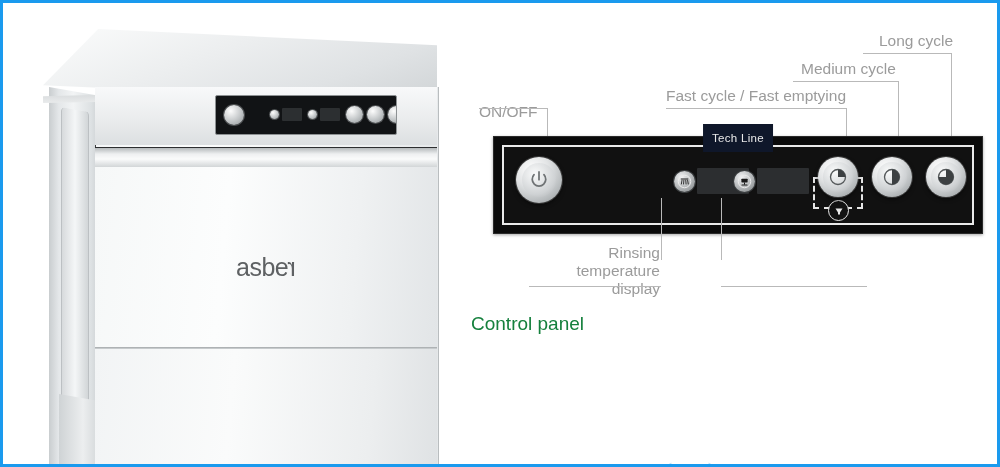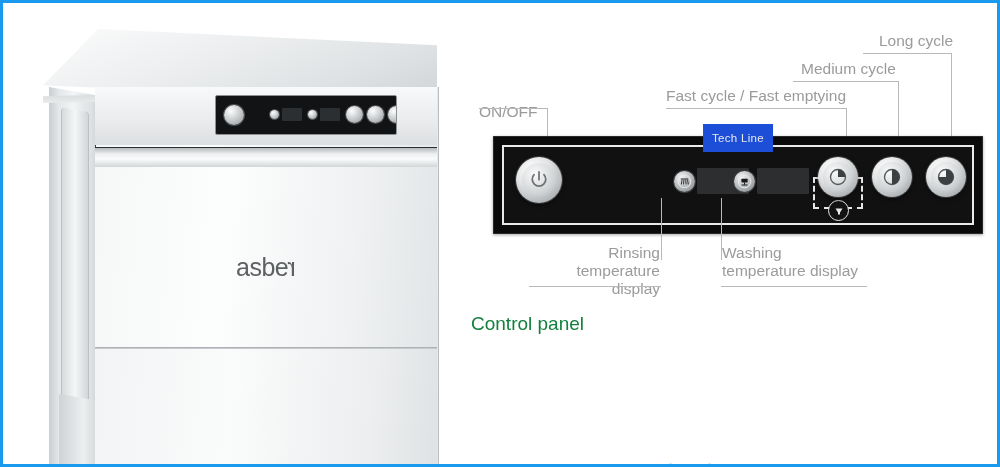--- a/index.html
+++ b/index.html
@@ -223,21 +223,21 @@
     right: 10px;
     bottom: 10px;
     background: #111111;
   }
   
   #tech-line-badge {
     position: absolute;
     left: 50%;
     top: 1px;
     transform: translate(-50%,-50%);
-    background: #1d4ed8;
+    background: #0f172a;
     color: #e8e8e8;
     font-size: 11.5px;
     letter-spacing: .3px;
     padding: 8px 9px;
     font-family: "Liberation Sans", sans-serif;
     z-index: 4;
   }
 
   
   .pbtn {
@@ -460,23 +460,19 @@
     </div>
 
     <div class="rule v" style="left:190px; top:195px; height:62px;"></div>
     <div class="callout wrapper" style="left:58px; top:241px; width:131px; text-align:right;">
       <span>Rinsing temperature</span><br>
       <span>display</span>
     </div>
     <div class="rule h" style="left:58px; top:283px; width:132px;"></div>
 
     <div class="rule v" style="left:250px; top:195px; height:62px;"></div>
-    <div class="callout wrapper" style="left:251px; top:241px; width:145px; text-align:left;">
-      <span>Washing</span><br>
-      <span>temperature display</span>
-    </div>
     <div class="rule h" style="left:250px; top:283px; width:146px;"></div>
 
     <div id="caption-control-panel">Control panel</div>
   </div>
 
   <div id="bottom-arc"></div>
 </div>
 
 </body></html>

